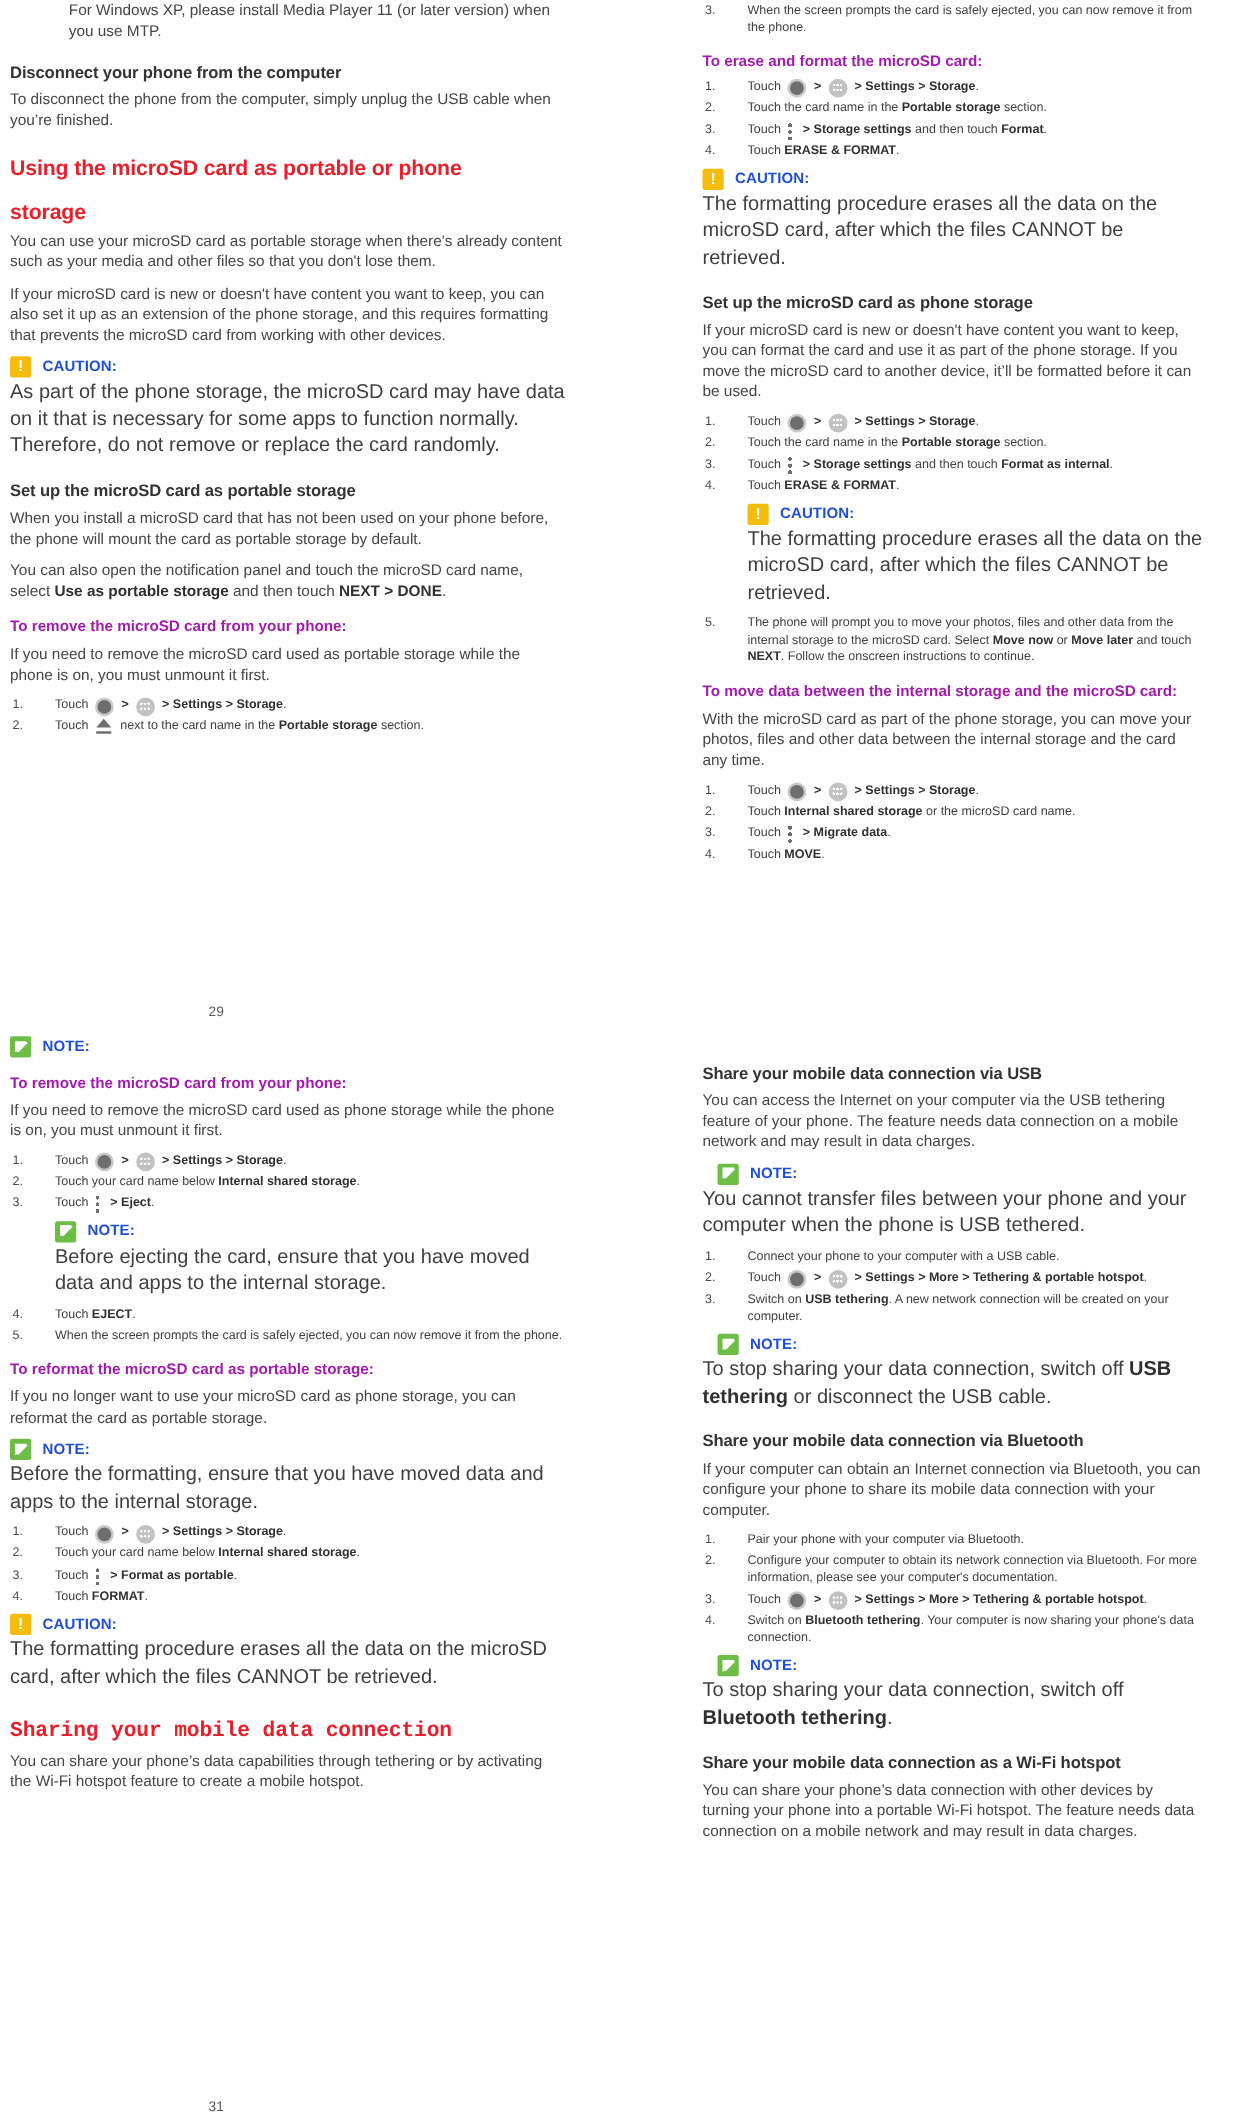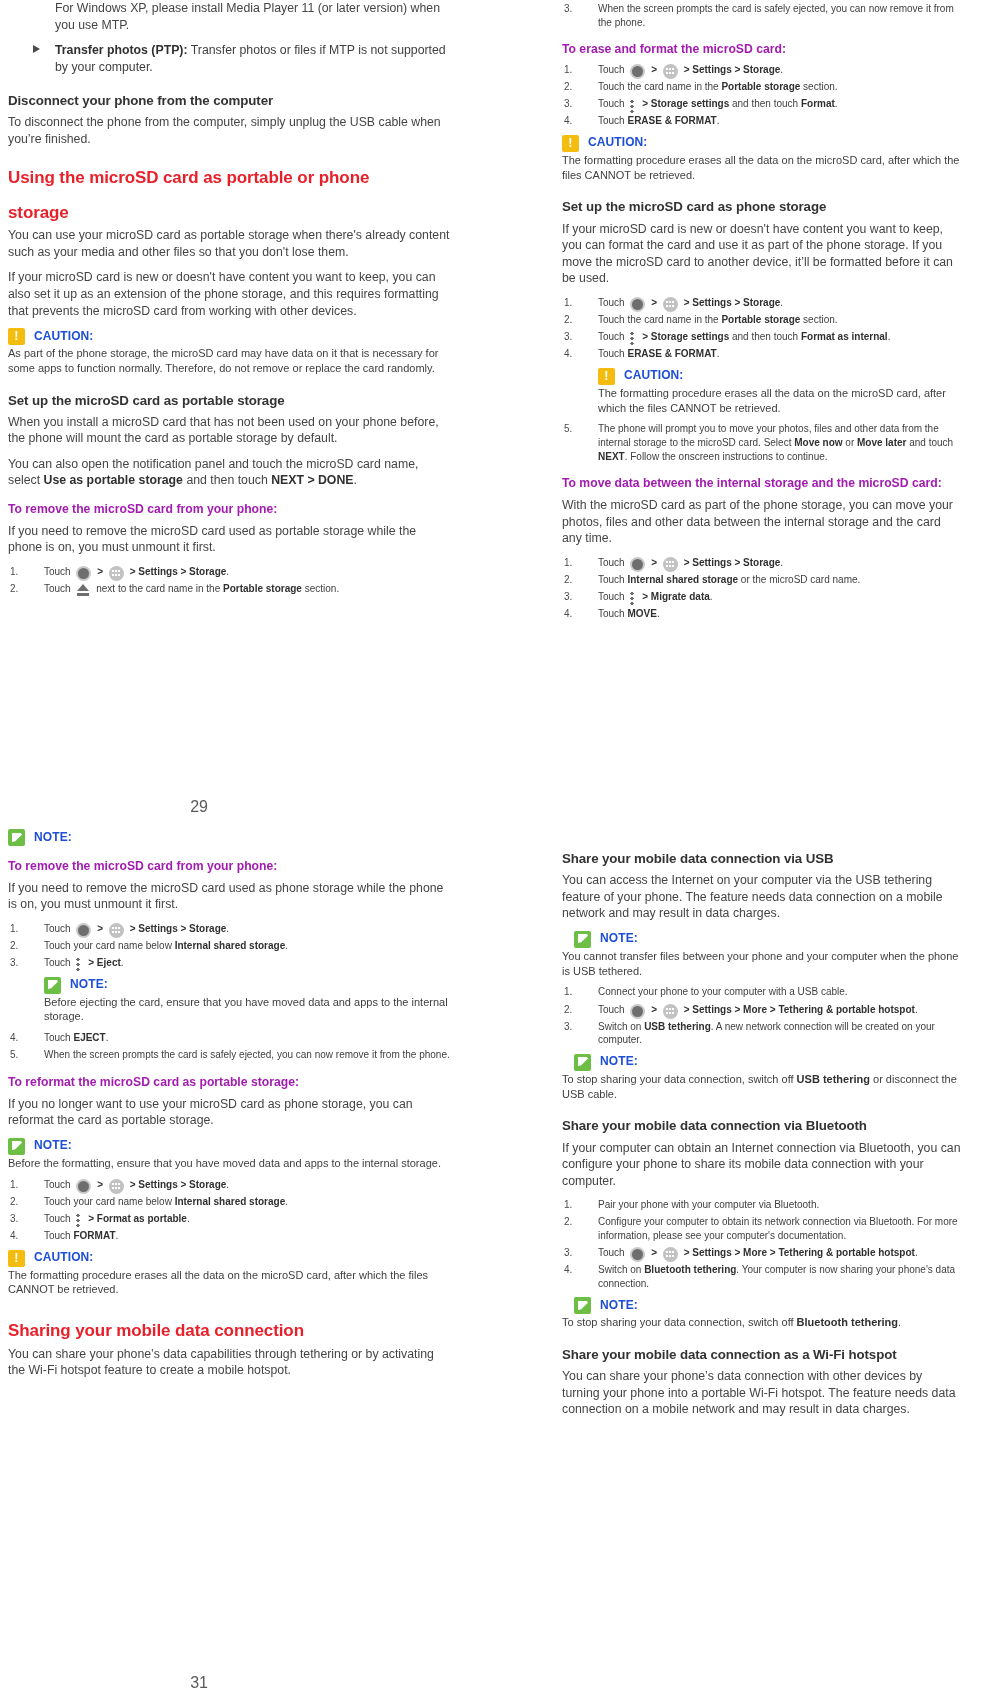--- a/index.html
+++ b/index.html
@@ -26,23 +26,23 @@
     overflow: hidden;
   }
   .page.left  { padding-left: 8px;  padding-right: 42px; }
   .page.right { padding-left: 68px; padding-right: 24px; }
 
   .page-body { font-size: 12.3px; line-height: 1.33; }
 
   .pgnum {
     position: absolute;
     bottom: 6px;
-    font-size: 16px;
+    font-size: 11px;
     color: #5a5a5a;
-    text-align: right;
+    text-align: center;
     width: 70px;
   }
   .page.left  .pgnum { left: 138px; }
   .page.bl .pgnum { left: 138px; }
 
   
   h1.red {
     color: #e8202a;
     font-size: 17px;
     font-weight: bold;
@@ -203,38 +203,32 @@
   .badge.note::before {
     content: "";
     position: absolute; left: 3px; top: 3px;
     width: 11px; height: 11px;
     background: #6cbe45;
   }
   .pencil {
     position: absolute; left: 2.5px; top: 2.5px;
     width: 12px; height: 12px;
   }
-  .adm p { margin: 0 0 7px 0; font-size: 11px; line-height: 1.345; }
+  .adm p { margin: 0 0 7px 0; font-size: 16px; line-height: 1.345; }
   .adm.inner { margin-left: 36px; }
 </style>
 </head>
 <body>
 
 <div class="sheet">
 
   <div class="page left">
     <div class="page-body">
       <p class="body indented">For Windows XP, please install Media Player 11 (or later version) when you use MTP.</p>
 
-      <ul class="arrow">
-        <li>
-          <span class="tri"></span>
-          <b>Transfer photos (PTP):</b><span> Transfer photos or files if MTP is not supported by your computer.</span>
-        </li>
-      </ul>
 
       <h2 class="sub">Disconnect your phone from the computer</h2>
       <p class="body">To disconnect the phone from the computer, simply unplug the USB cable when you’re finished.</p>
 
       <h1 class="red">
         <span>Using the microSD card as portable or phone</span>
         <span class="l2">storage</span>
       </h1>
 
       <p class="body">You can use your microSD card as portable storage when there's already content such as your media and other files so that you don't lose them.</p>
@@ -442,21 +436,21 @@
       </ol>
 
       <div class="adm">
         <div class="adm-head">
           <span class="badge caution"></span>
           <span>CAUTION:</span>
         </div>
         <p>The formatting procedure erases all the data on the microSD card, after which the files CANNOT be retrieved.</p>
       </div>
 
-      <h1 class="red" style="margin-top:22px;">Sharing your mobile data connection</h1>
+      <h1 class="red" style="margin-top:22px;font-family:Liberation Mono, monospace;">Sharing your mobile data connection</h1>
       <p class="body">You can share your phone’s data capabilities through tethering or by activating the Wi-Fi hotspot feature to create a mobile hotspot.</p>
     </div>
     <div class="pgnum">31</div>
   </div>
 
   <div class="page right br">
     <div class="page-body">
       <h2 class="sub" style="margin-top:28px;">Share your mobile data connection via USB</h2>
       <p class="body">You can access the Internet on your computer via the USB tethering feature of your phone. The feature needs data connection on a mobile network and may result in data charges.</p>
 

